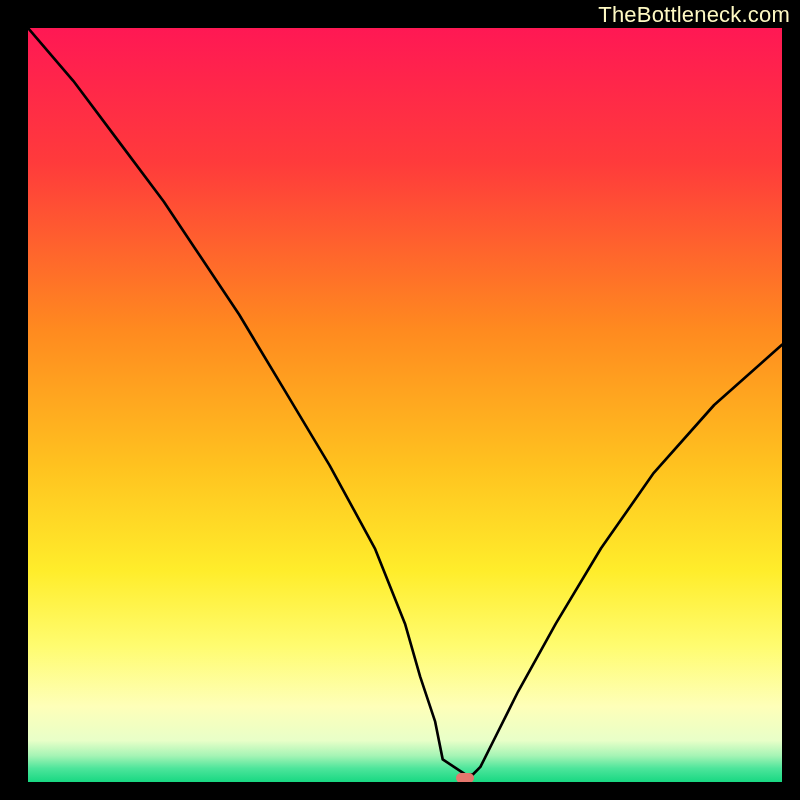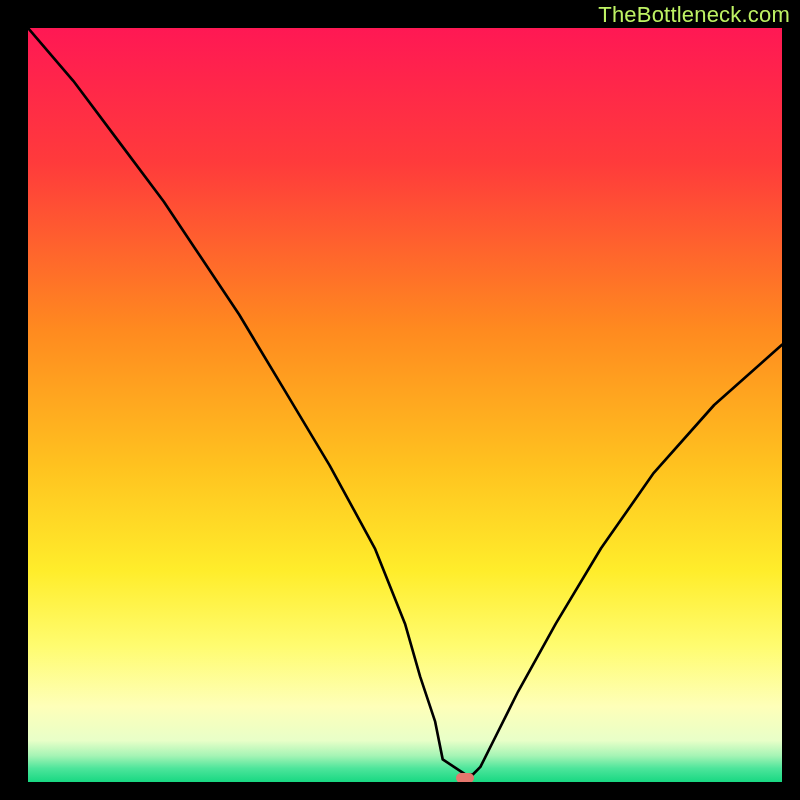--- a/index.html
+++ b/index.html
@@ -38,21 +38,21 @@
     width: 18px;
     height: 10px;
     border-radius: 5px;
   }
   .watermark {
     position: absolute;
     top: 2px;
     right: 10px;
     font-size: 22px;
     font-weight: 500;
-    color: #bef264;
+    color: #fef9c3;
     letter-spacing: 0.2px;
   }
 </style>
 </head>
 <body>
 
 <div class="watermark">TheBottleneck.com</div>
 
 <div class="chart-frame">
   <svg class="gradient-bg" viewBox="0 0 100 100" preserveAspectRatio="none">

